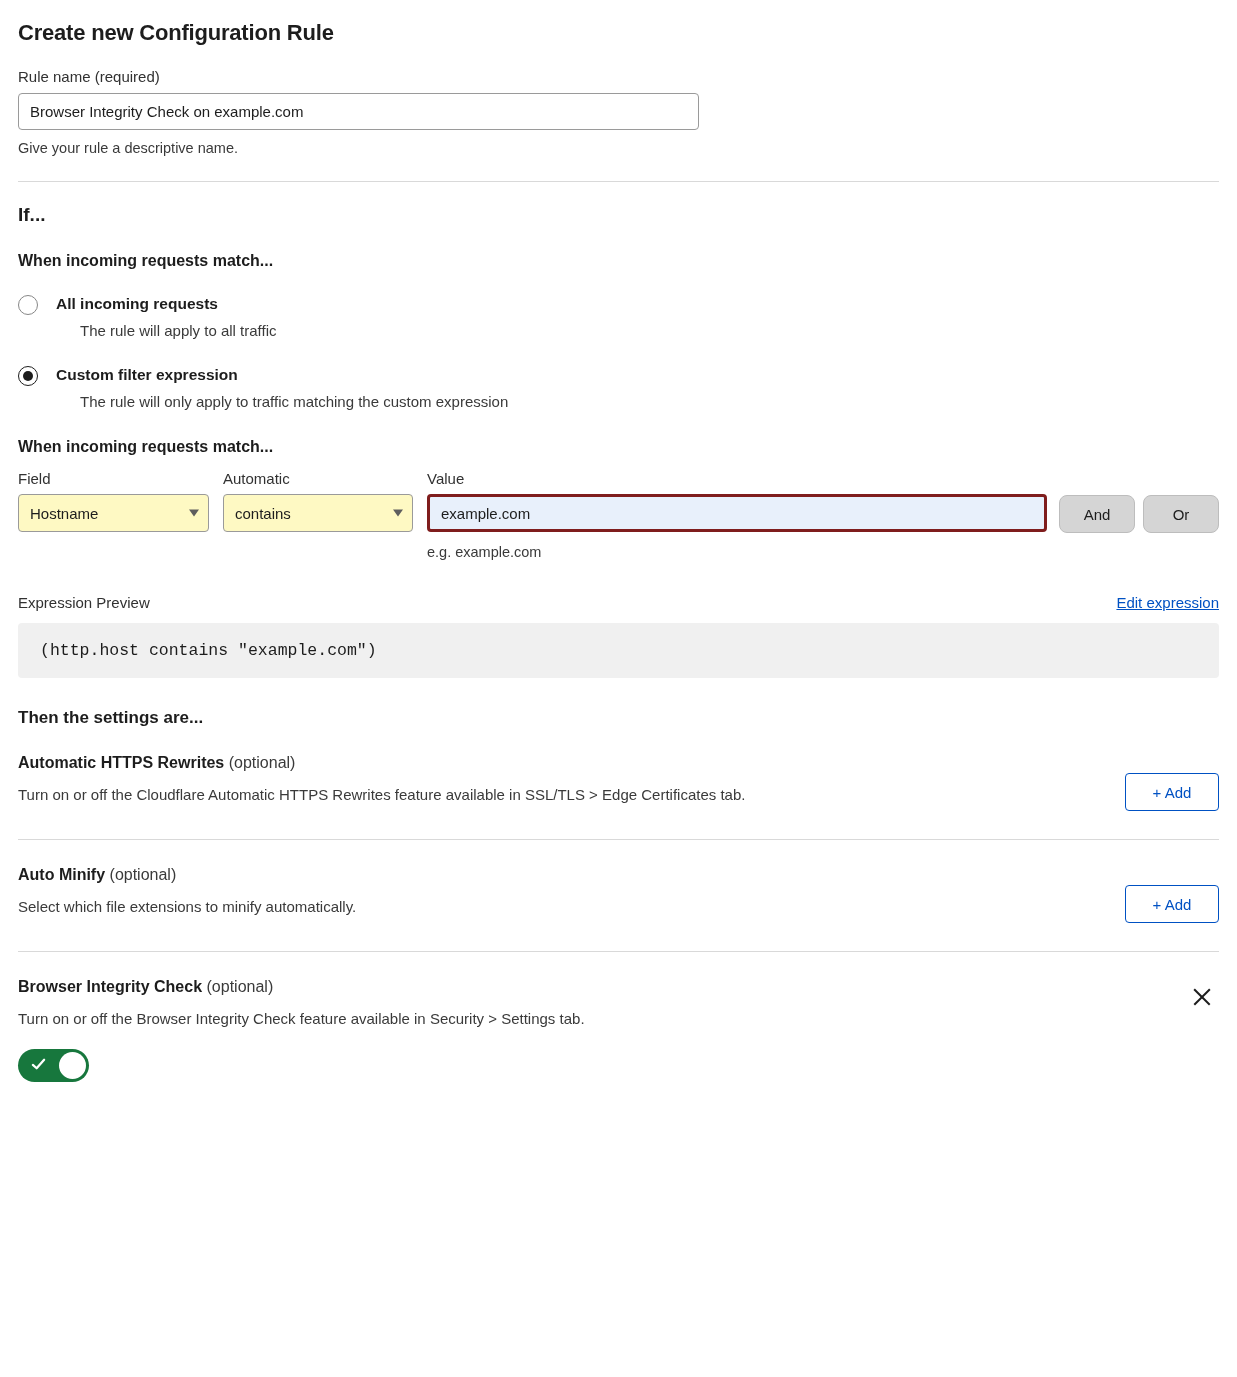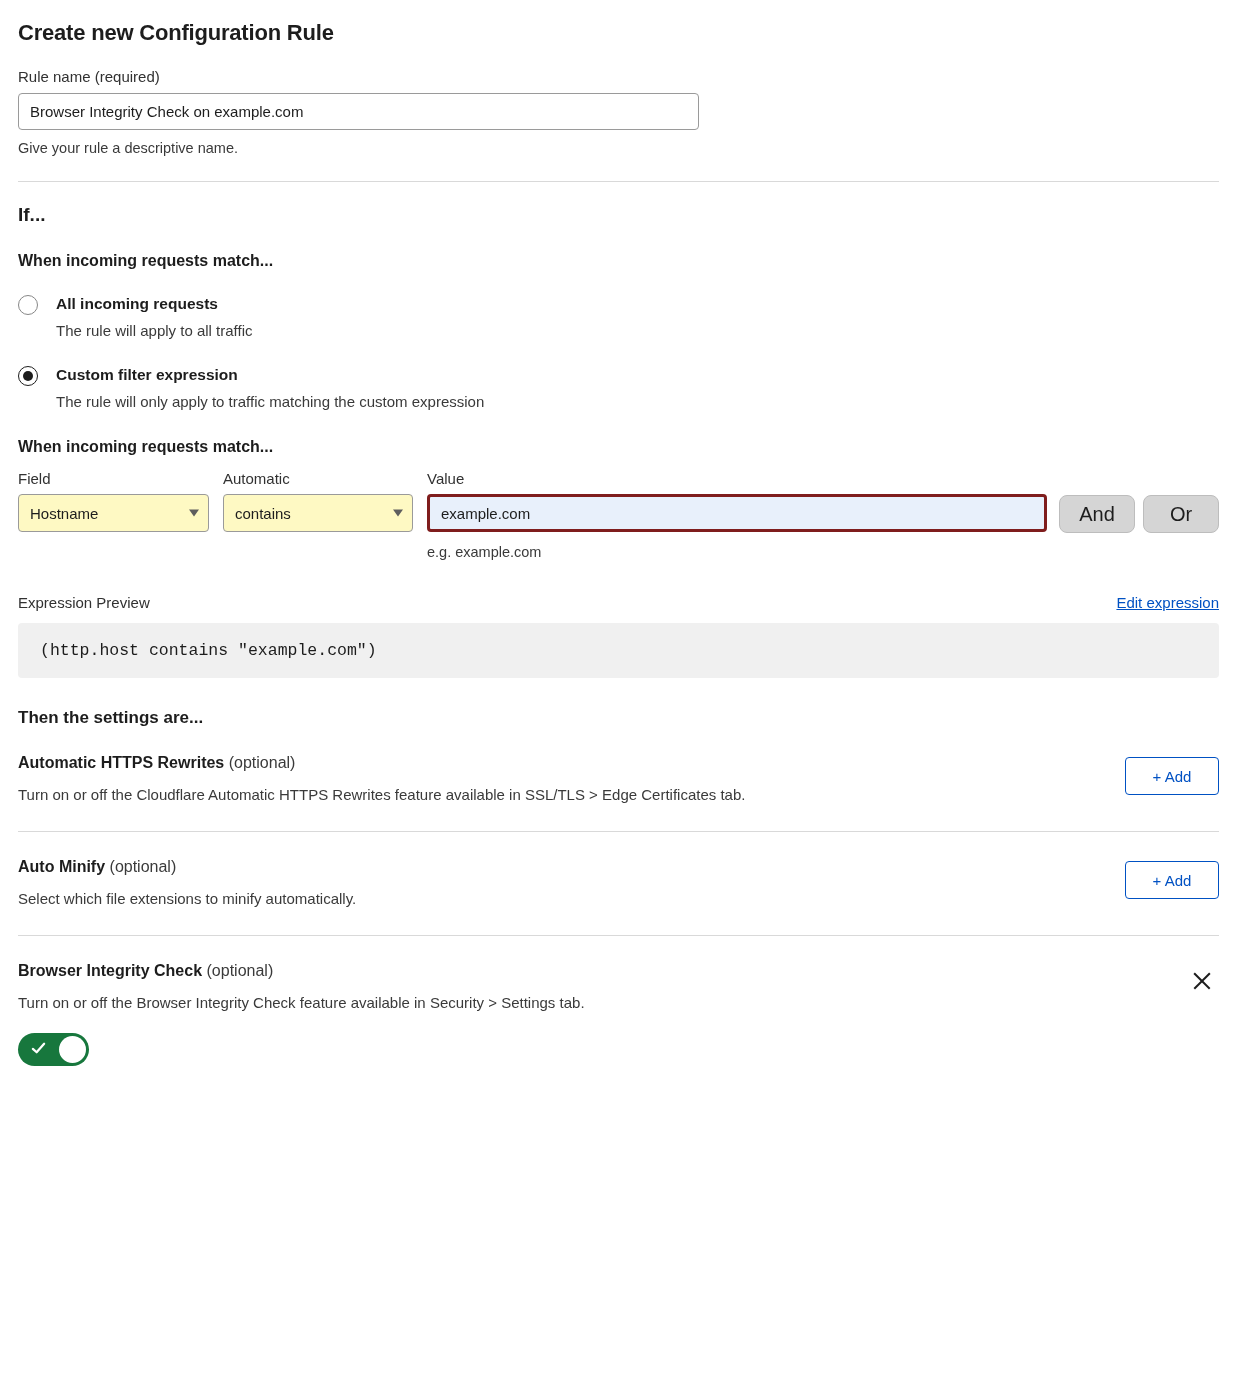--- a/index.html
+++ b/index.html
@@ -96,20 +96,21 @@
   .radio-texts { line-height: 1.35; }
   .radio-title {
     font-size: 15.5px;
     font-weight: bold;
     color: #1d1d1d;
   }
   .radio-desc {
     font-size: 15px;
     color: #3a3a3a;
     margin-top: 6px;
+    margin-left: 24px;
   }
   .builder {
     display: flex;
     align-items: flex-start;
     margin-top: 14px;
   }
   .col-label {
     font-size: 15px;
     color: #313131;
     margin-bottom: 7px;
@@ -160,21 +161,21 @@
     font-size: 14.5px;
     color: #3a3a3a;
     margin-top: 12px;
   }
   .btn-grey {
     width: 76px;
     height: 38px;
     border: 1px solid #bdbdbd;
     border-radius: 8px;
     background: #d5d5d5;
-    font-size: 20px;
+    font-size: 15px;
     color: #1d1d1d;
     font-family: "Liberation Sans", sans-serif;
     cursor: pointer;
   }
   .btn-and { margin-right: 8px; }
   .exp-head {
     display: flex;
     justify-content: space-between;
     align-items: baseline;
     margin-top: 34px;
@@ -236,21 +237,21 @@
     width: 94px;
     height: 38px;
     border: 1px solid #0051c3;
     border-radius: 4px;
     background: #fff;
     color: #0051c3;
     font-size: 15px;
     font-family: "Liberation Sans", sans-serif;
     cursor: pointer;
     flex: none;
-    margin-top: 3px;
+    margin-top: 19px;
   }
   .close-x {
     width: 26px; height: 26px;
     position: relative;
     cursor: pointer;
     flex: none;
     margin-top: 6px;
     margin-right: 4px;
   }
   .close-x::before, .close-x::after {

